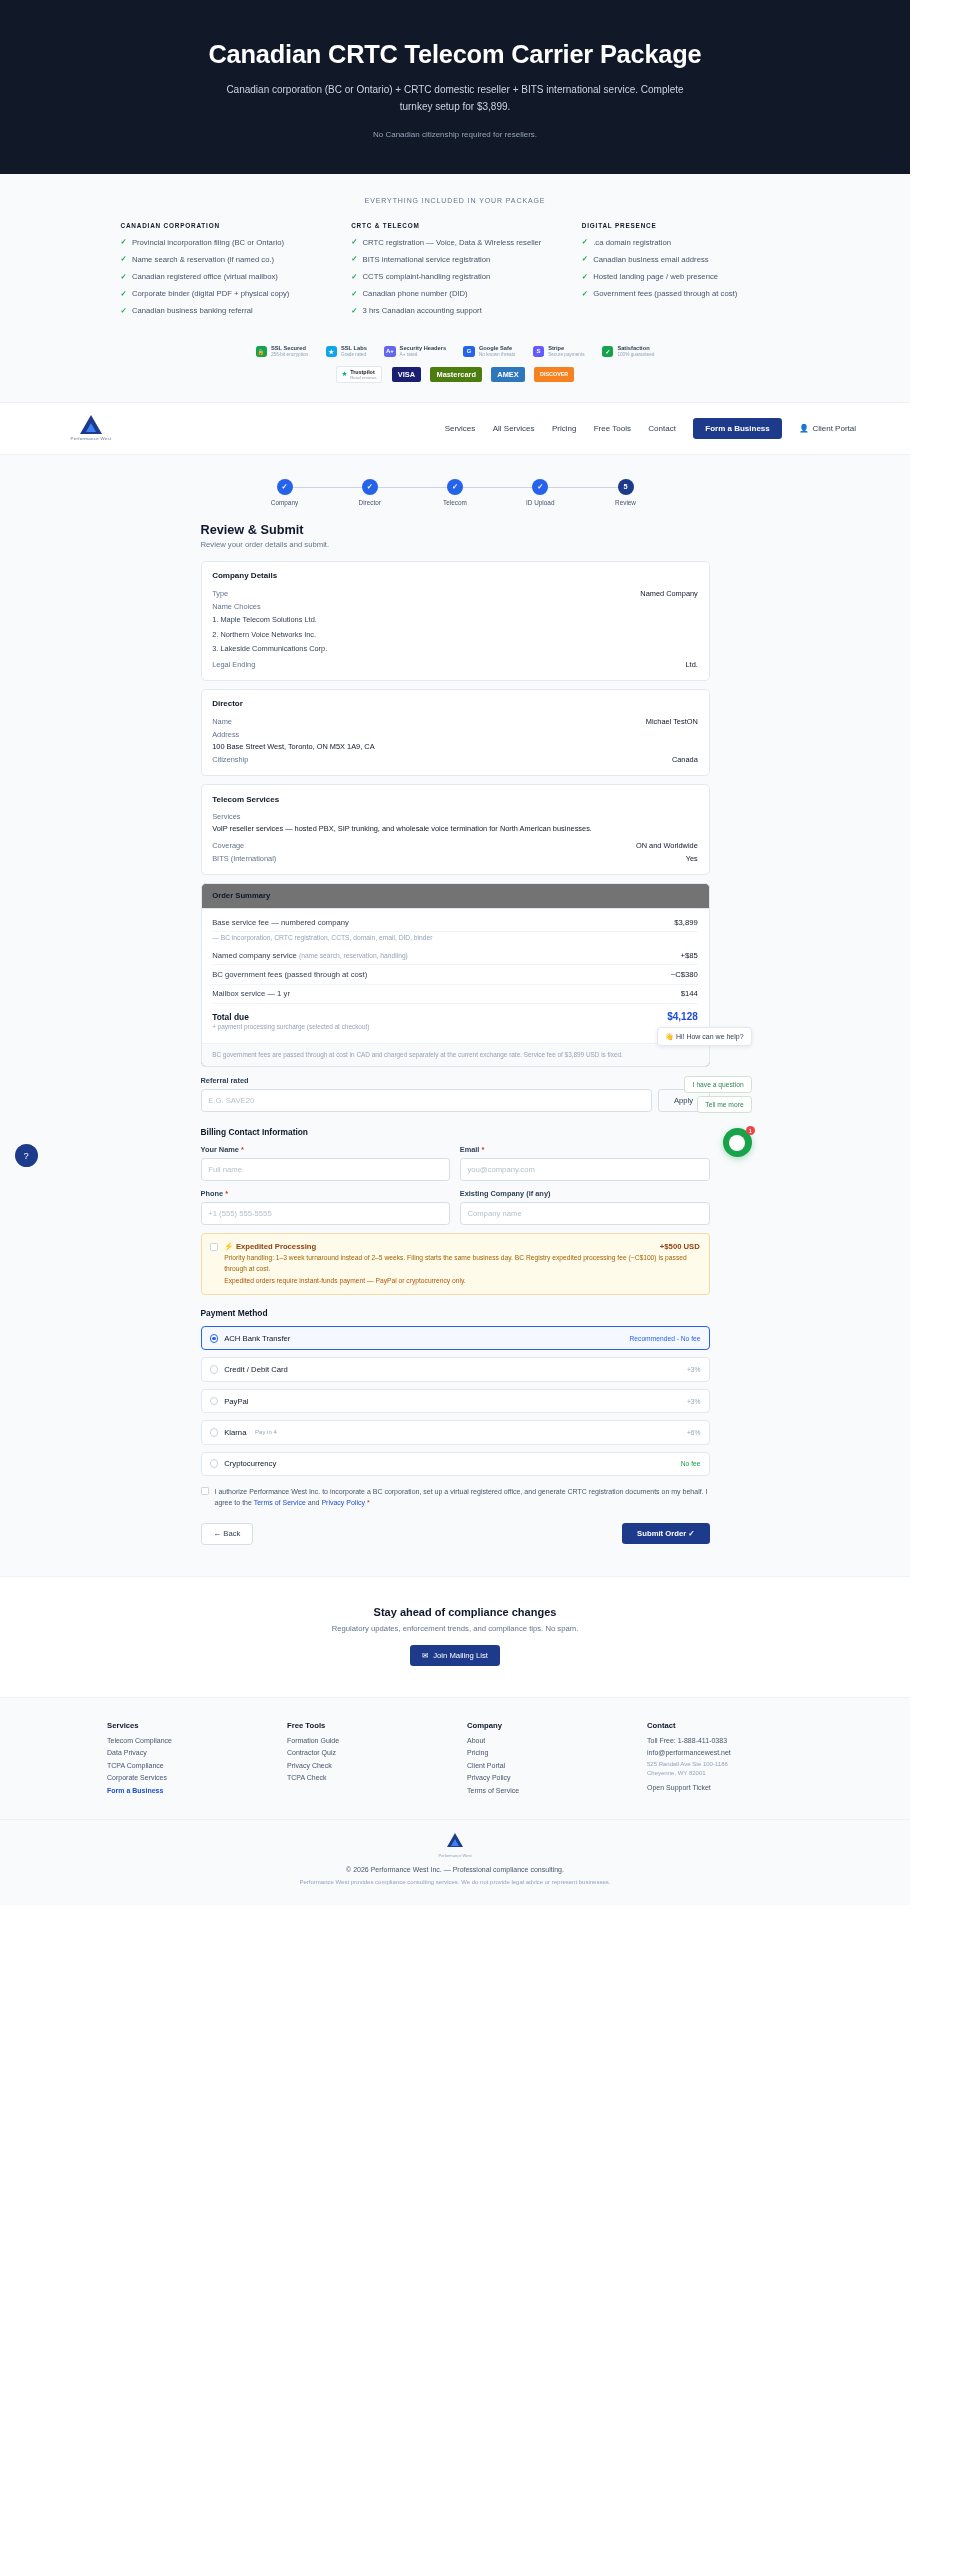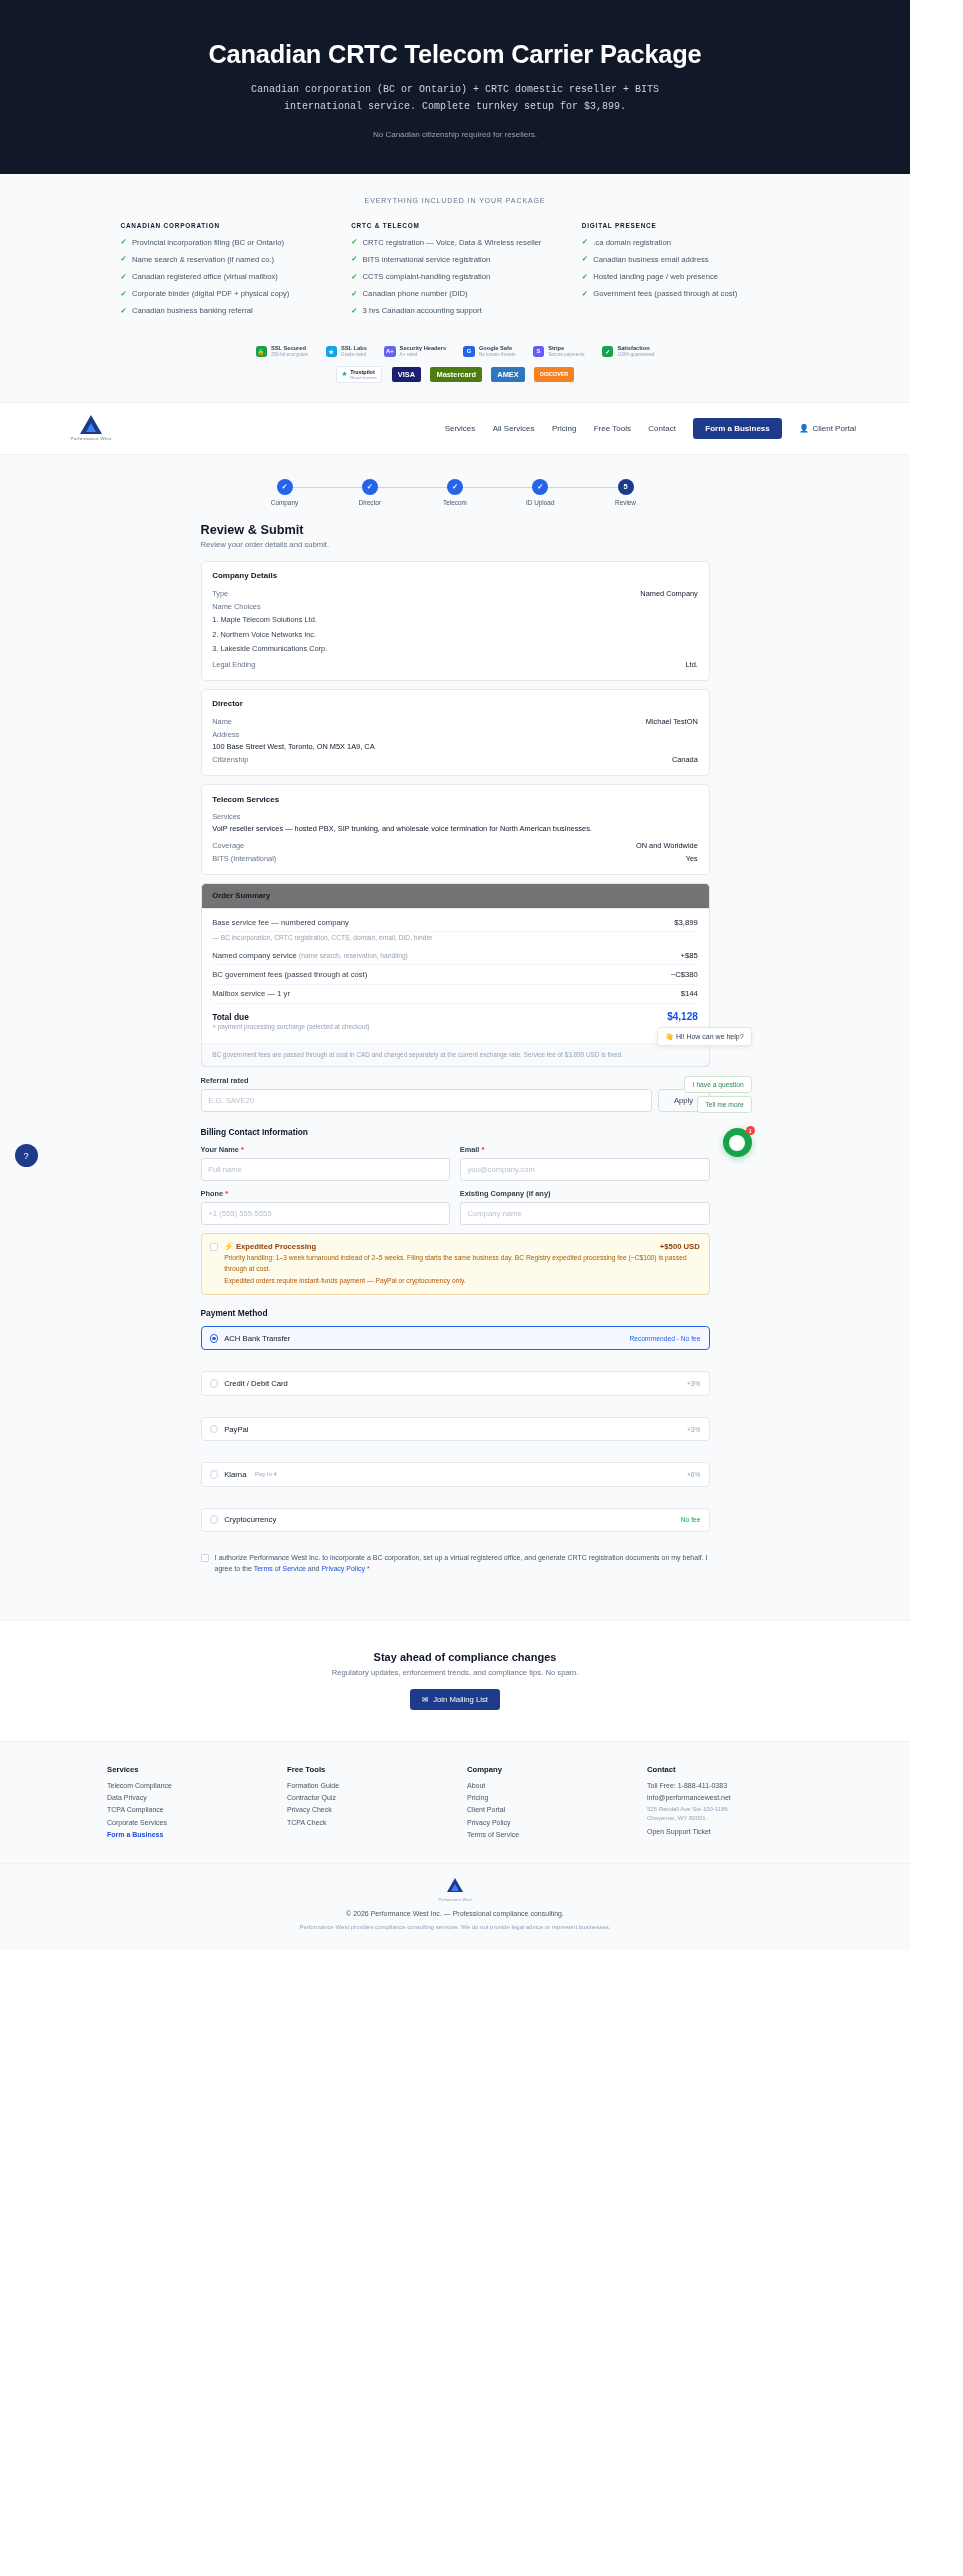--- a/index.html
+++ b/index.html
@@ -26,21 +26,20 @@
     line-height:1.2;
     font-weight:bold;
     letter-spacing:-0.2px;
   }
   .hero p.sub {
     margin:12px auto;
     max-width:468px;
     font-size:10px;
     line-height:1.7;
     color:#cbd5e1;
-    font-family:Liberation Mono, monospace;
   }
   .hero p.note {
     margin:14.7px 0 0;
     font-size:8px;
     color:#94a3b8;
   }
 
   
   .included {
     background:#f8fafc;
@@ -241,21 +240,21 @@
 
   .expedite {
     border:0.7px solid #f3d9a6; background:#fffbeb; border-radius:4px;
     padding:7.4px 8.7px; margin:6.7px 0 13.4px; display:flex; gap:6px;
   }
   .expedite .cb { margin-top:1.3px; }
   .expedite .head { display:flex; justify-content:space-between; font-size:7.7px; font-weight:bold; color:#92400e; }
   .expedite .body { font-size:6.7px; color:#a16207; line-height:1.55; margin-top:2.7px; }
   .expedite .body .warn { color:#b45309; display:block; margin-top:2px; }
 
-  .pm { border:0.7px solid #e2e8f0; border-radius:4px; padding:6.7px 8px; margin-bottom:21px; display:flex; align-items:center; gap:6px; font-size:7.7px; color:#0f172a; background:#fff;}
+  .pm { border:0.7px solid #e2e8f0; border-radius:4px; padding:6.7px 8px; margin-bottom:7px; display:flex; align-items:center; gap:6px; font-size:7.7px; color:#0f172a; background:#fff;}
   .pm.sel { border-color:#2563eb; background:#f5f9ff; }
   .pm .tagr { margin-left:auto; font-size:6.7px; color:#2563eb; }
   .pm .tagr.grey { color:#94a3b8; }
   .pm .tagr.green { color:#16a34a; }
   .pm .pmsub { font-size:6px; color:#94a3b8; margin-left:2.7px; }
 
   .radio {
     width:8.7px;height:8.7px;border-radius:50%;border:1px solid #cbd5e1;background:#fff;
     display:inline-block; position:relative; flex:none;
   }
@@ -653,20 +652,24 @@
         <span class="tagr green">No fee</span>
       </div>
 
       <div class="agree">
         <span class="cbox"></span>
         <div>
           <span>I authorize Performance West Inc. to incorporate a BC corporation, set up a virtual registered office, and generate CRTC registration documents on my behalf. I agree to the </span><a>Terms of Service</a><span> and </span><a>Privacy Policy</a><span class="req"> *</span>
         </div>
       </div>
 
+      <div class="actions">
+        <button class="btn-back">← <span>Back</span></button>
+        <button class="btn-submit"><span>Submit Order</span> ✓</button>
+      </div>
 
     </div>
   </main>
 
   <div class="chat-bubble">👋 Hi! How can we help?</div>
   <div class="chat-opt o1">I have a question</div>
   <div class="chat-opt o2">Tell me more</div>
   <div class="chat-fab"></div>
   <div class="chat-badge">1</div>
   <div class="help-fab">?</div>

